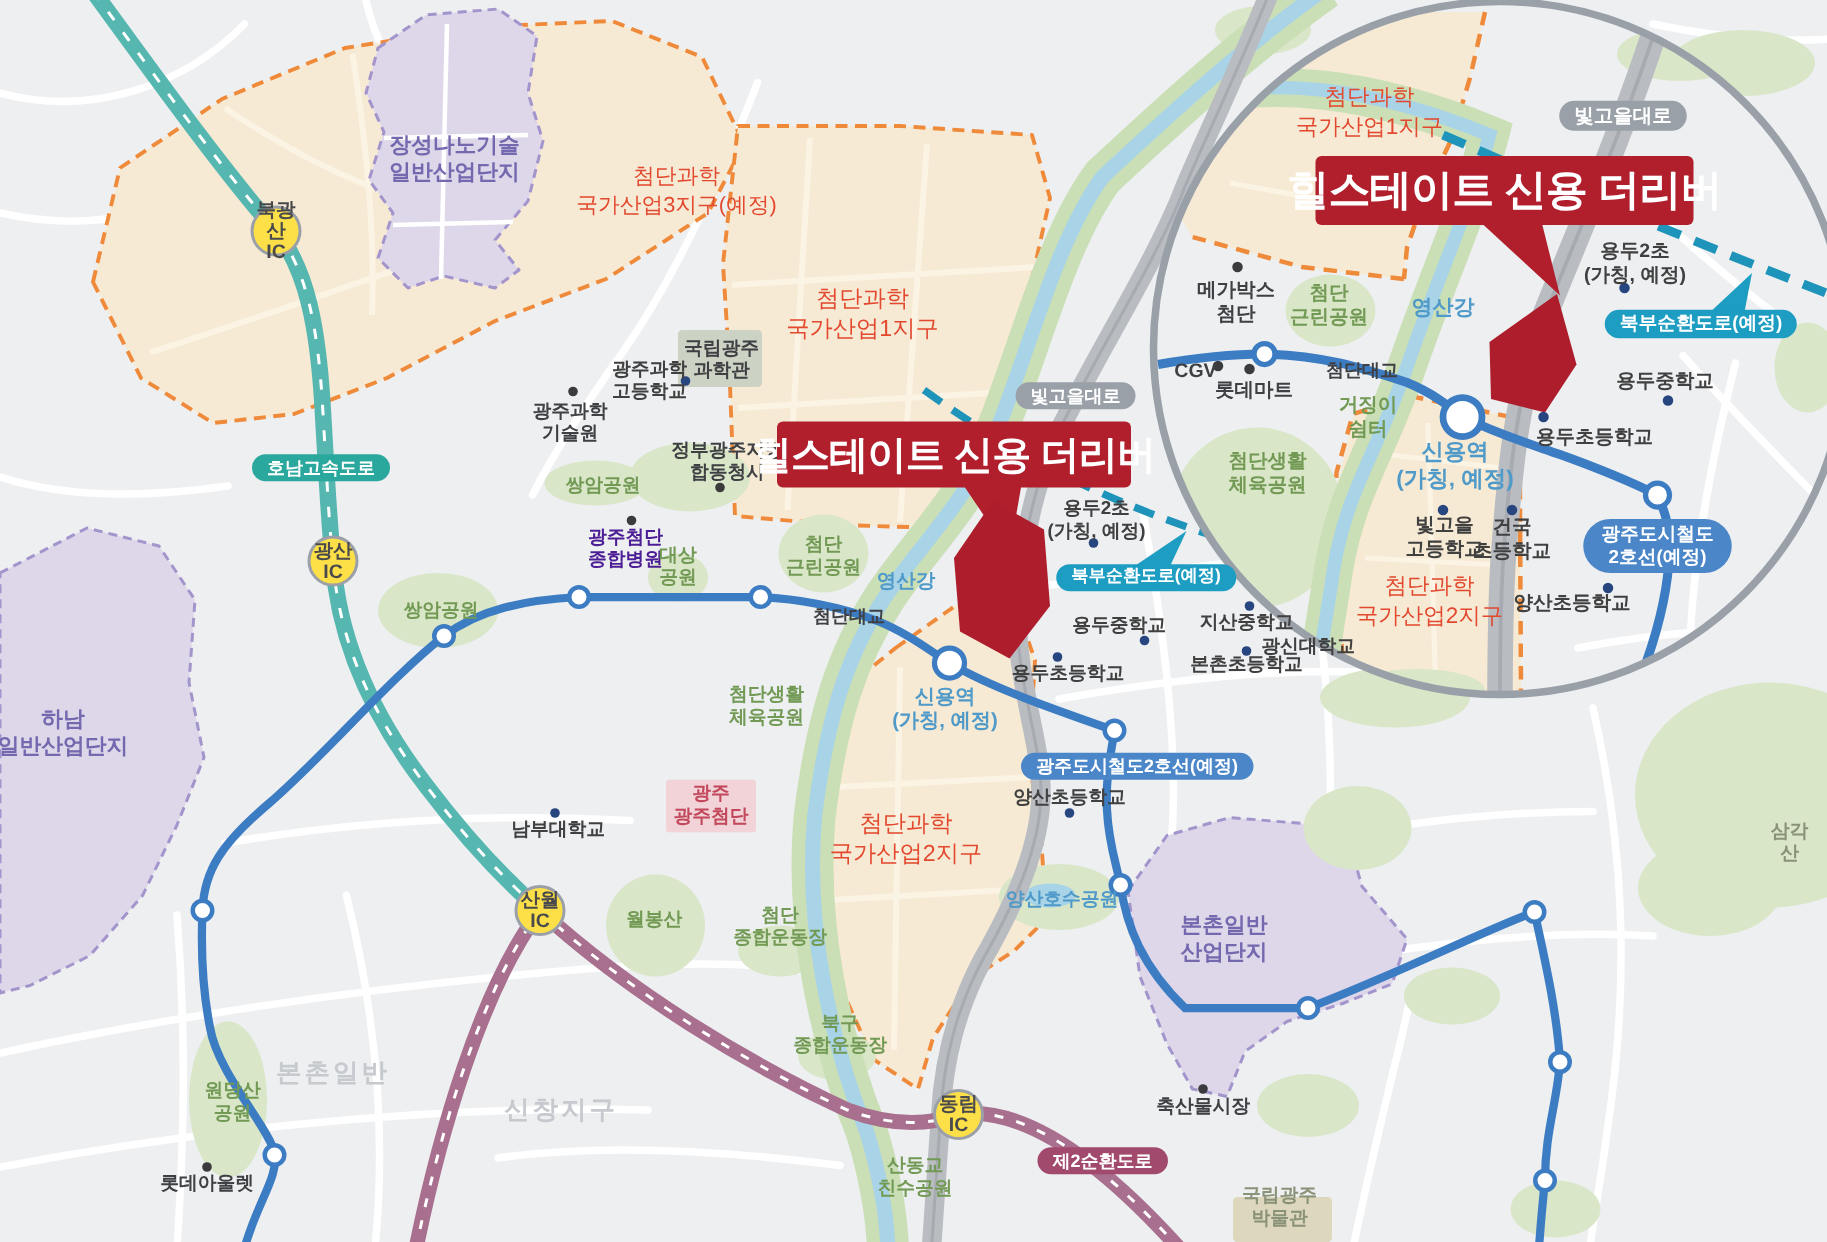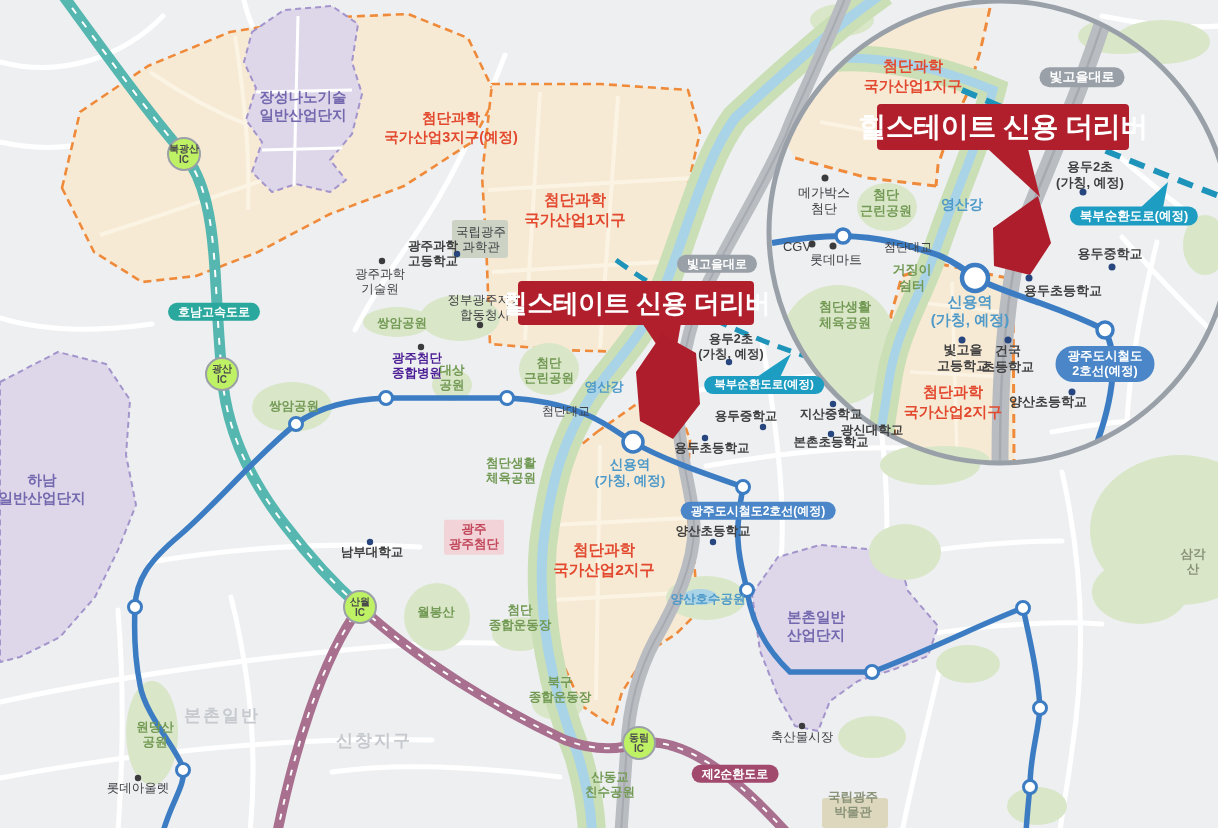--- a/index.html
+++ b/index.html
@@ -2,42 +2,42 @@
 <html><head>
 <meta charset="utf-8">
 <style>
   html,body{margin:0;padding:0;background:#dfe1e4;}
   #stage{position:relative;width:1218px;height:828px;overflow:hidden;background:#edeff1;
          font-family:"Liberation Sans",sans-serif;}
   #map-svg{position:absolute;left:0;top:0;z-index:1;}
   .lbl{position:absolute;z-index:3;transform:translate(-50%,-50%);text-align:center;
        white-space:pre-line;line-height:1.22;pointer-events:none;}
   .sch{color:#404040;font-weight:700;font-size:12.5px;}
-  .dk{color:#3f4044;font-weight:400;font-size:12.5px;}
+  .dk{color:#3f4044;font-weight:700;font-size:12.5px;}
   .grn{color:#739a55;font-weight:700;font-size:12.5px;}
   .rvr{color:#4f9ac9;font-weight:700;font-size:13px;}
   .pur{color:#7468ae;font-weight:700;font-size:14.5px;}
-  .rz{color:#e2492f;font-weight:700;font-size:15.5px;line-height:1.3;}
+  .rz{color:#e2492f;font-weight:400;font-size:15.5px;line-height:1.3;}
   .rzi{font-size:15px;}
   .pnk{color:#4c1d95;font-weight:700;font-size:12.5px;}
   .dst{color:#c6c9ce;font-weight:700;font-size:17px;letter-spacing:2px;}
   .olv{color:#8a9277;font-weight:700;font-size:12.5px;}
   .i13{font-size:13px;}
   .big{font-size:13.5px;}
   .pill{position:absolute;z-index:3;transform:translate(-50%,-50%);color:#fff;font-weight:700;
         border-radius:20px;display:flex;align-items:center;justify-content:center;
         white-space:nowrap;font-size:12px;padding:2px 10px;line-height:1.2;}
   .p-teal{background:#2ba89d;}
   .p-gray{background:#9aa0a7;}
   .p-cyan{background:#1e9dc3;}
   .p-blue{background:#4a86c8;}
   .p-maroon{background:#a24a6e;}
   .p-two{white-space:pre-line;text-align:center;border-radius:18px;font-size:12.5px;padding:3px 12px;}
   .ic{position:absolute;z-index:3;transform:translate(-50%,-50%);width:30px;height:30px;
-      border:2.5px solid #9ba0a8;background:#bef264;border-radius:50%;font-size:10px;font-weight:700;
+      border:2.5px solid #9ba0a8;background:#fde047;border-radius:50%;font-size:13px;font-weight:700;
       color:#4a4a4c;display:flex;align-items:center;justify-content:center;text-align:center;
       line-height:1.1;white-space:pre-line;}
   .callout{position:absolute;z-index:4;transform:translate(-50%,-50%);background:#b11f2c;color:#fff;
       font-weight:800;display:flex;align-items:center;justify-content:center;border-radius:4px;
       letter-spacing:-0.5px;white-space:nowrap;}
   .co-main{width:236px;height:44px;font-size:26px;}
   .co-inset{width:252px;height:46px;font-size:28px;}
 </style>
 </head>
 <body>

